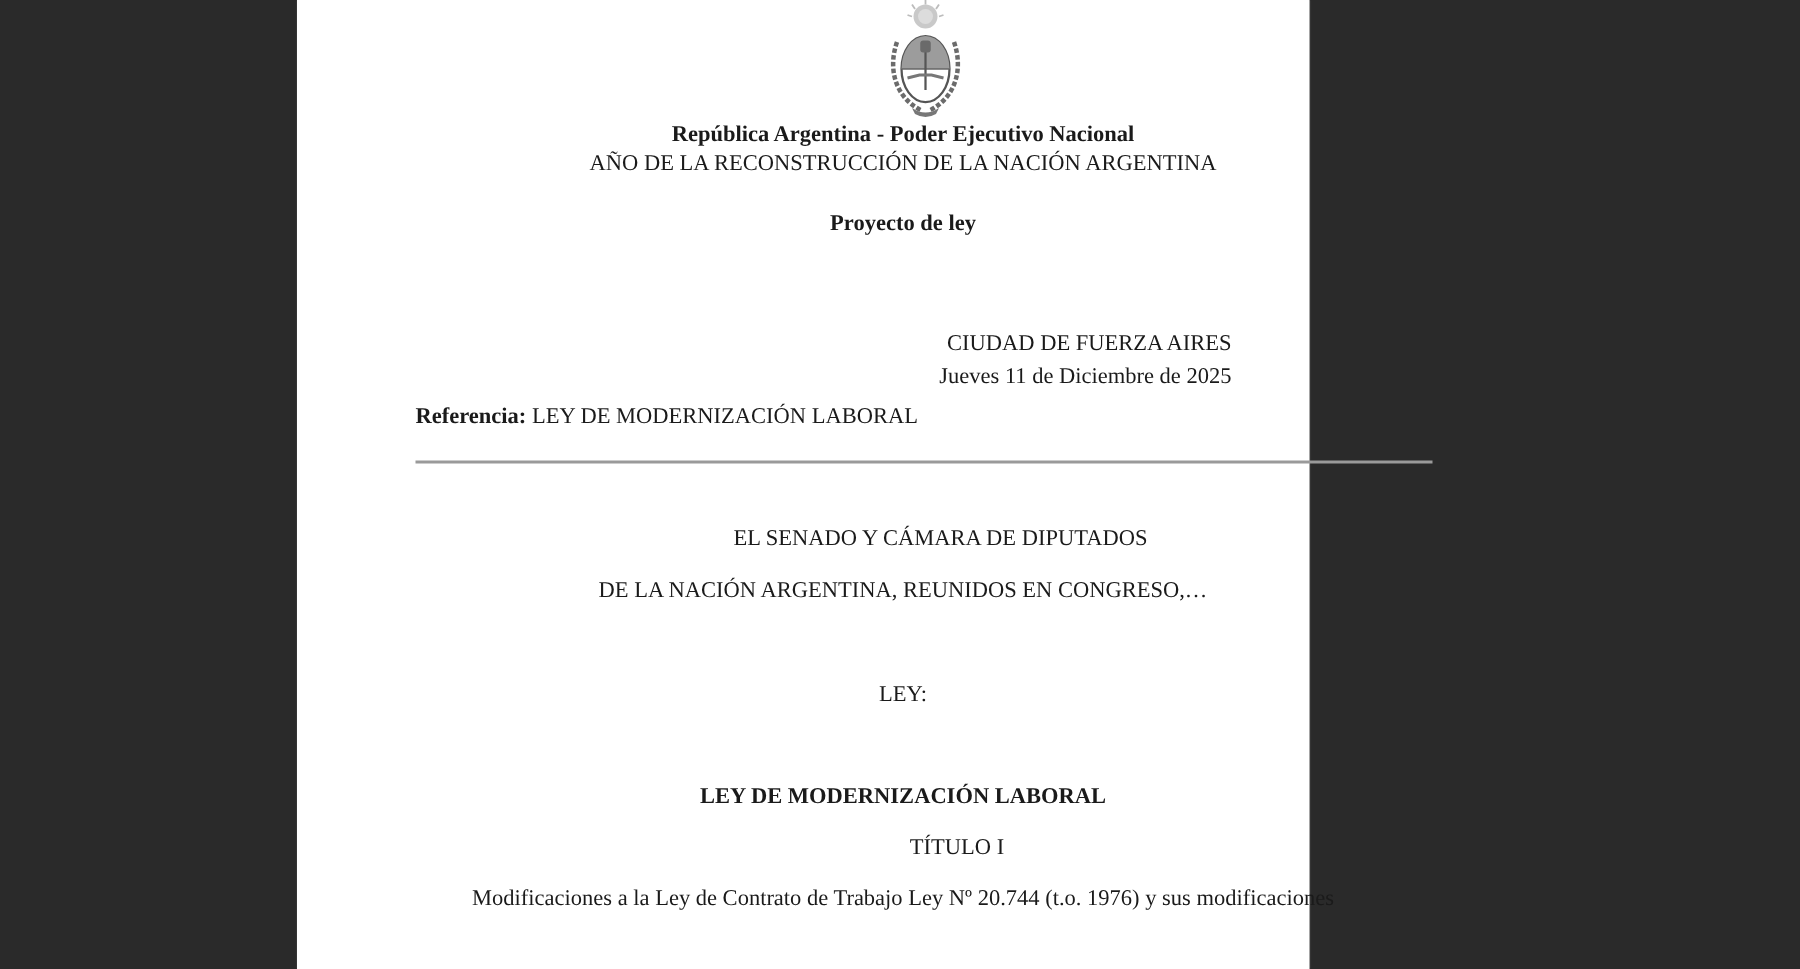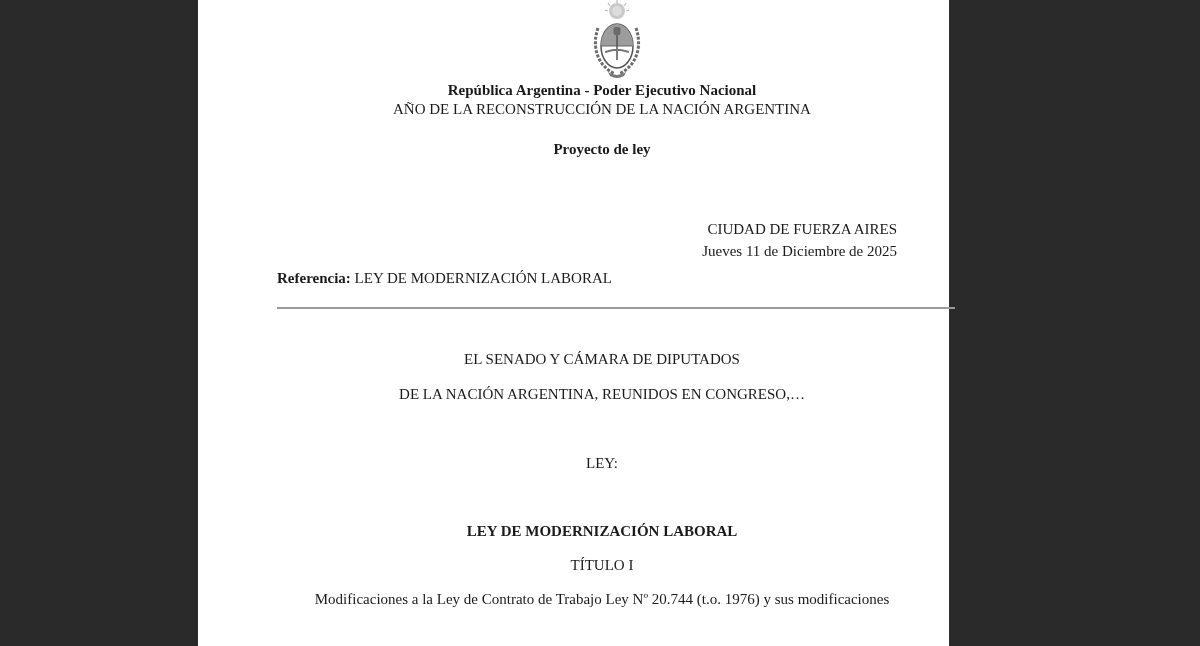--- a/index.html
+++ b/index.html
@@ -4,21 +4,21 @@
 <style>
   html, body { margin: 0; padding: 0; }
   body {
     width: 1200px; height: 646px; overflow: hidden;
     background: #2a2a2a;
     font-family: "Liberation Serif", "DejaVu Serif", serif;
     color: #1a1a1a;
     position: relative;
   }
   .page {
-    position: absolute; left: 198px; top: 0; width: 751px; height: 646px;
+    position: absolute; left: 198px; top: 0; width: 675px; height: 646px;
     background: #ffffff;
     box-shadow: 0 0 1px #555;
   }
   .abs { position: absolute; white-space: nowrap; }
   .center { left: 0; width: 808px; text-align: center; }
   .bold { font-weight: bold; }
   .t15 { font-size: 15px; }
   .crest { position: absolute; left: 390px; top: 0; width: 58px; height: 80px; }
   .rule { position: absolute; left: 79px; top: 307px; width: 678px; height: 2px; background: #9a9a9a; }
 </style>
@@ -65,21 +65,21 @@
   <div class="abs t15" style="right:52px; top:221px; text-align:right;">CIUDAD DE FUERZA AIRES</div>
   <div class="abs t15" style="right:52px; top:243px; text-align:right;margin-left:38px;">Jueves 11 de Diciembre de 2025</div>
 
   <div class="abs t15" style="left:79px; top:270px;">
     <span class="bold">Referencia:</span>
     <span>LEY DE MODERNIZACIÓN LABORAL</span>
   </div>
 
   <div class="rule"></div>
 
-  <div class="abs center t15" style="top:351px;">EL SENADO Y CÁMARA DE DIPUTADOS</div>
+  <div class="abs center t15" style="top:351px;padding-left:25px;">EL SENADO Y CÁMARA DE DIPUTADOS</div>
   <div class="abs center t15" style="top:386px;">DE LA NACIÓN ARGENTINA, REUNIDOS EN CONGRESO,…</div>
   <div class="abs center t15" style="top:455px;">LEY:</div>
 
   <div class="abs center bold t15" style="top:523px;">LEY DE MODERNIZACIÓN LABORAL</div>
-  <div class="abs center t15" style="top:557px;">TÍTULO I</div>
+  <div class="abs center t15" style="top:557px;padding-left:36px;">TÍTULO I</div>
   <div class="abs center t15" style="top:591px;">Modificaciones a la Ley de Contrato de Trabajo Ley Nº 20.744 (t.o. 1976) y sus modificaciones</div>
 
 </div>
 
 </body></html>

